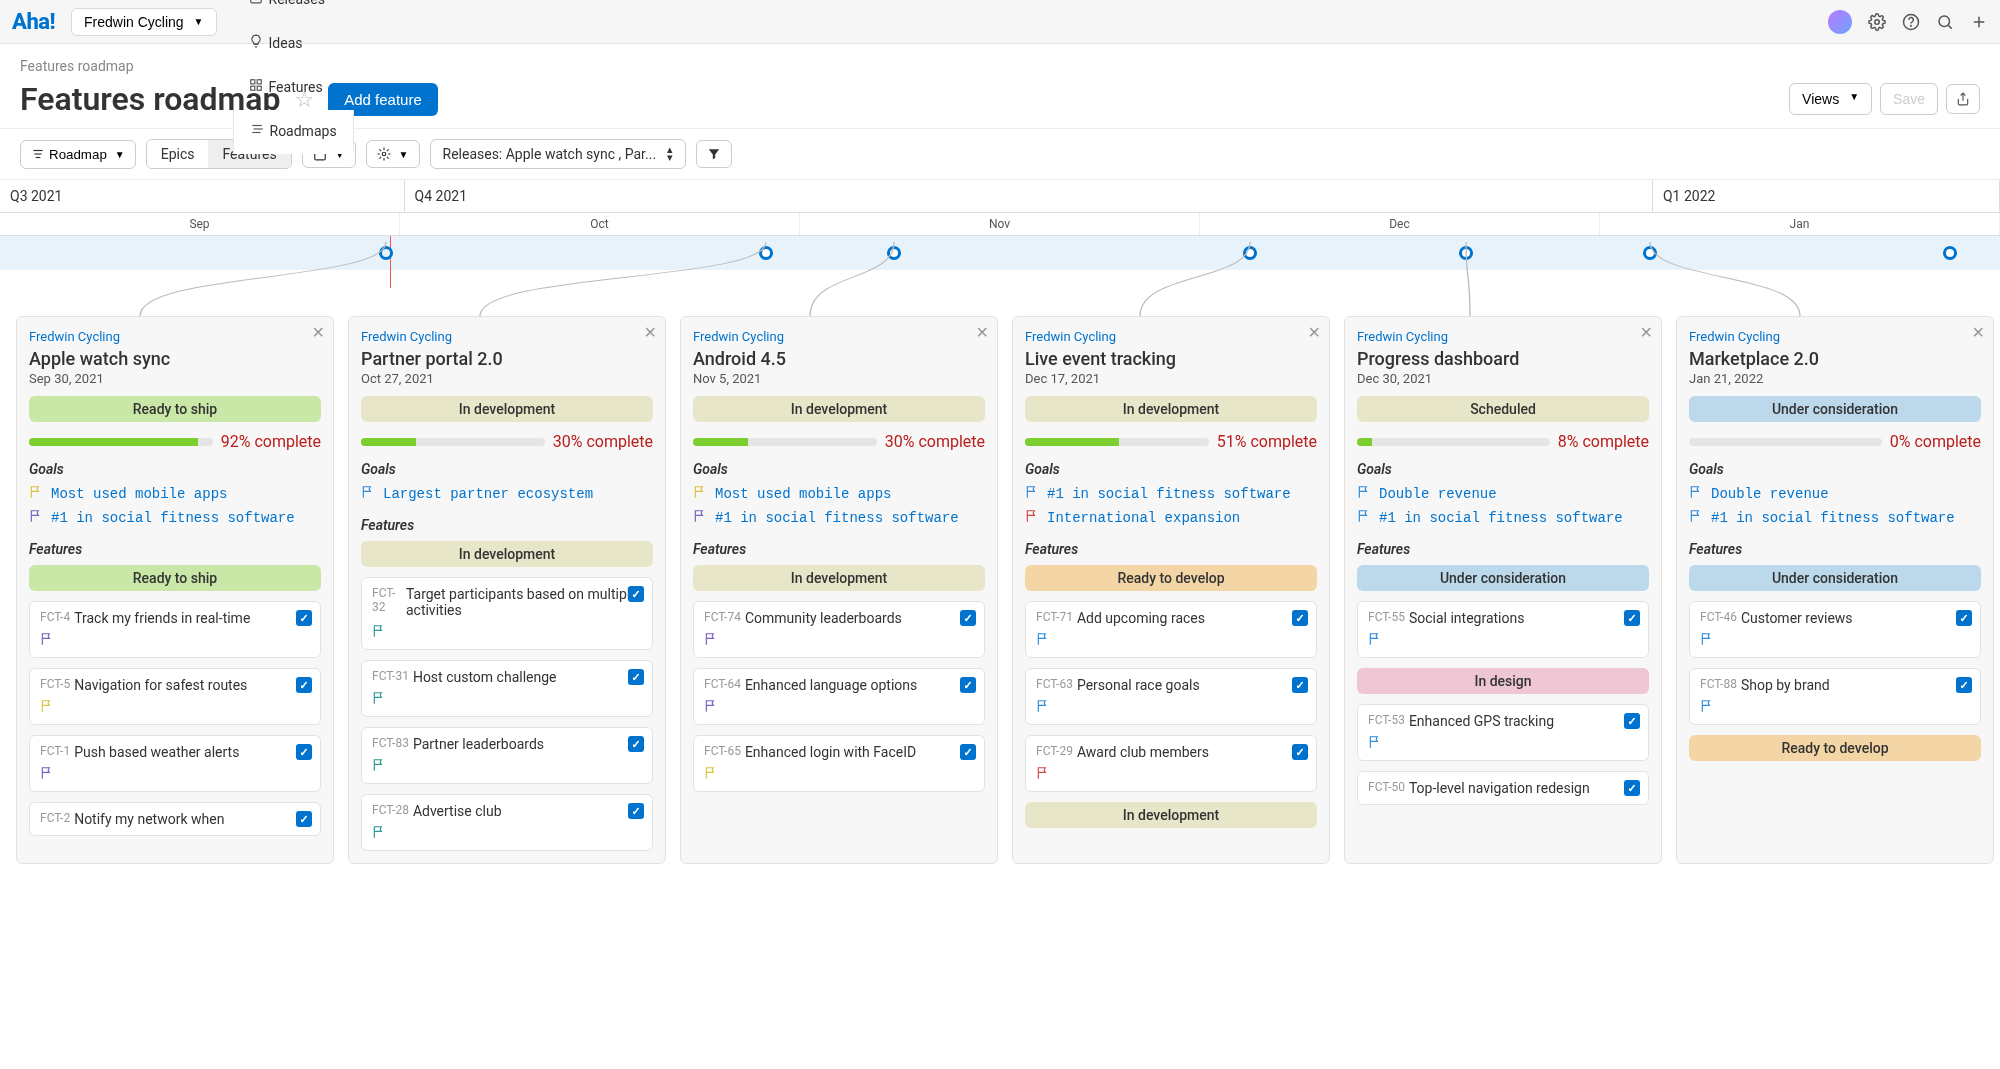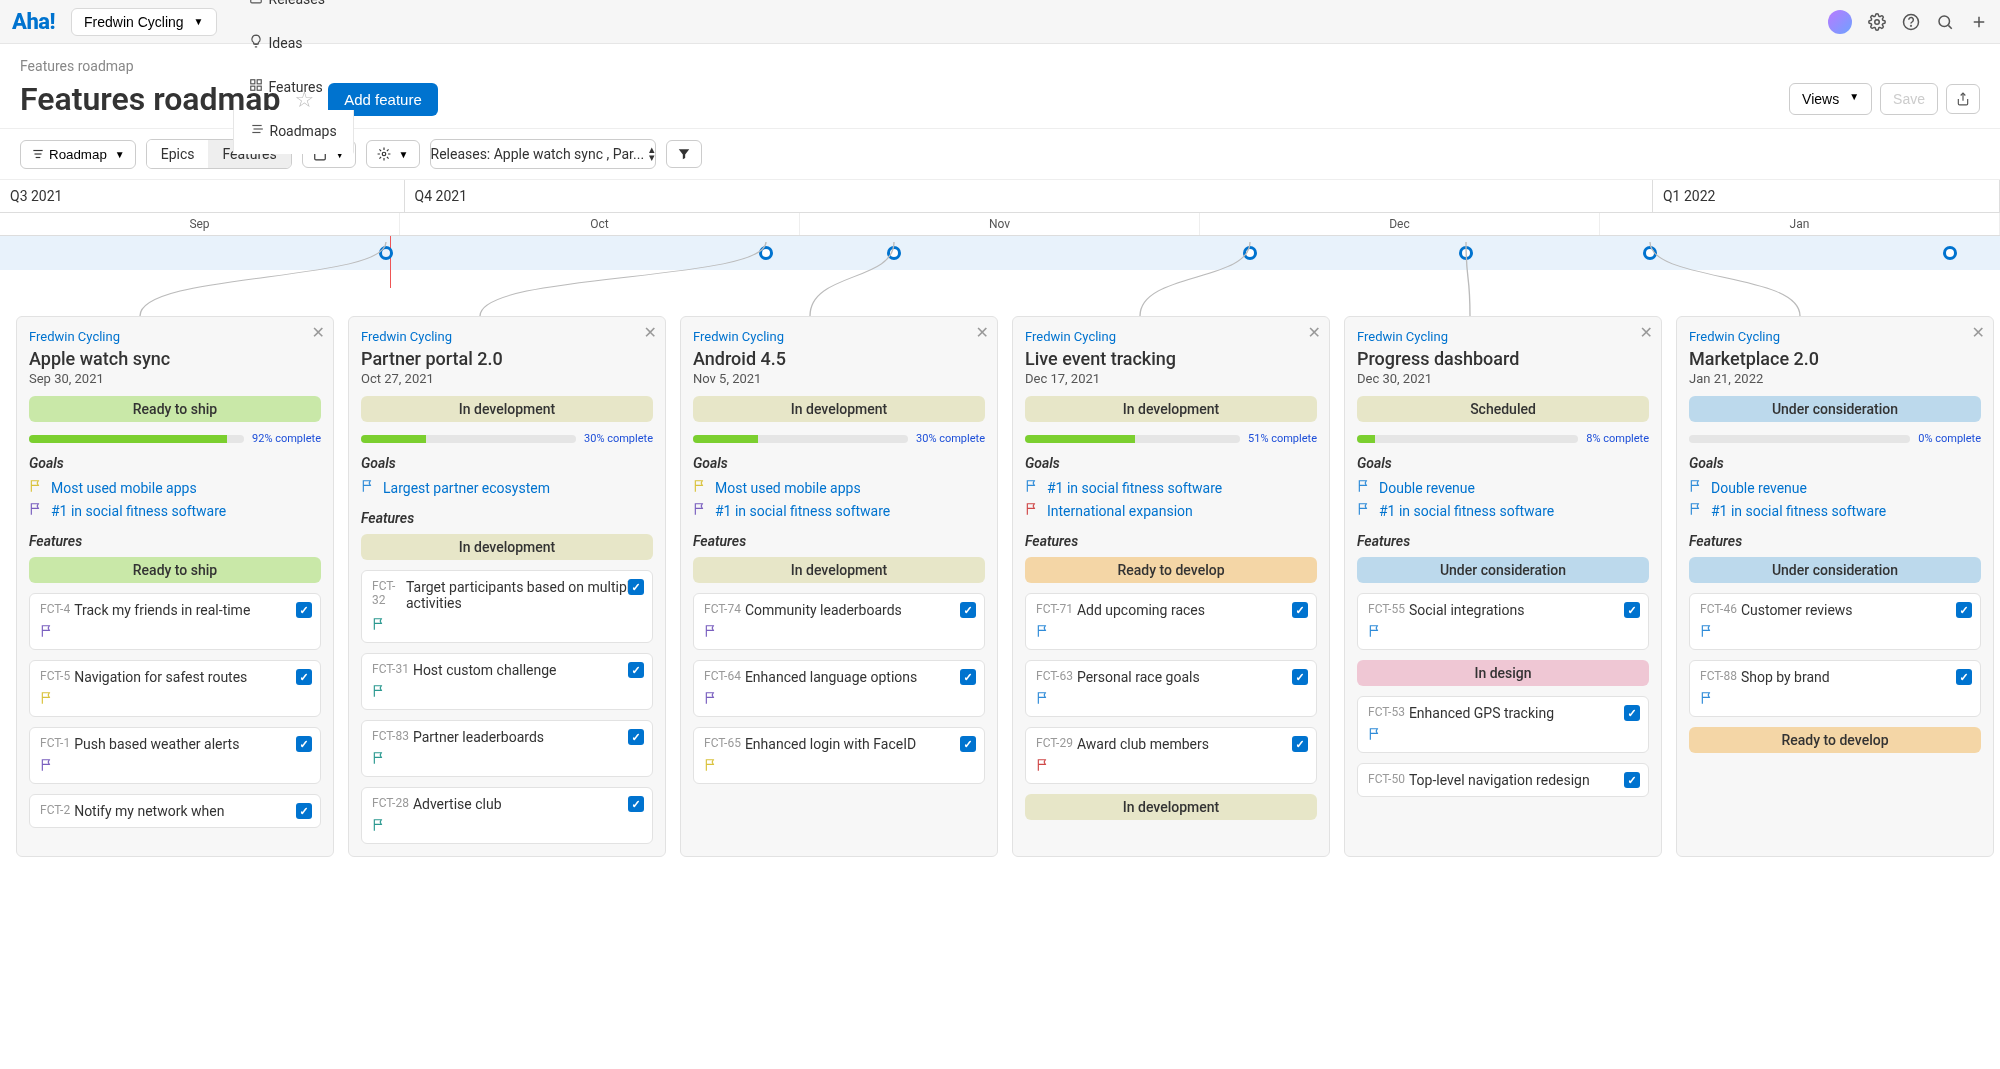--- a/index.html
+++ b/index.html
@@ -28,21 +28,21 @@
 .btn-outline { background: #fff; border: 1px solid #ccc; border-radius: 6px; padding: 7px 12px; font-size: 14px; cursor: pointer; display: flex; gap: 6px; }
 .btn-outline.disabled { color: #ccc; }
 .btn-icon-only { padding: 7px 9px; }
 
 
 .toolbar { padding: 10px 20px; display: flex; gap: 10px; align-items: center; border-bottom: 1px solid #eee; }
 .seg-group { display: flex; border: 1px solid #ccc; border-radius: 6px; overflow: hidden; }
 .seg { padding: 6px 14px; font-size: 14px; cursor: pointer; background: #fff; }
 .seg.active { background: #eee; }
 .icon-btn { border: 1px solid #ccc; border-radius: 6px; padding: 6px 10px; background: #fff; cursor: pointer; display: flex; align-items: center; gap: 4px; }
-.filter-pill { border: 1px solid #ccc; border-radius: 6px; padding: 6px 0; background: #fff; display: flex; align-items: center; gap: 5px; font-size: 14px; cursor: pointer; }
+.filter-pill { border: 1px solid #ccc; border-radius: 6px; padding: 6px 12px; background: #fff; display: flex; align-items: center; gap: 11px; font-size: 14px; cursor: pointer; }
 
 
 .timeline-hdr { position: relative; }
 .quarters { display: flex; border-bottom: 1px solid #ddd; }
 .quarter { flex: 1; padding: 8px 10px; border-right: 1px solid #ddd; font-size: 14px; color: #333; }
 .months { display: flex; border-bottom: 1px solid #ddd; }
 .month { flex: 1; text-align: center; padding: 4px 0; font-size: 12px; color: #555; border-right: 1px solid #eee; }
 .swimlane { height: 34px; background: #e8f2fb; position: relative; }
 .milestone { position: absolute; top: 50%; transform: translate(-50%,-50%); width: 14px; height: 14px; border: 3px solid #0073cf; border-radius: 50%; background: #fff; }
 .milestone.today { border-color: #0073cf; background: #e8f2fb; }
@@ -60,23 +60,23 @@
 .status-bar { border-radius: 6px; padding: 5px 0; text-align: center; font-size: 14px; font-weight: 500; margin-bottom: 10px; }
 .s-ready-ship { background: #c9e8a8; }
 .s-in-dev { background: #e7e6c8; }
 .s-scheduled { background: #e7e6c8; }
 .s-consider { background: #bcd9ec; }
 .s-in-design { background: #efc7d4; }
 .s-ready-dev { background: #f4d6a6; }
 .progress-row { display: flex; align-items: center; gap: 8px; margin-bottom: 10px; }
 .progress-track { flex: 1; height: 8px; background: #e5e5e5; border-radius: 4px; overflow: hidden; }
 .progress-fill { height: 100%; background: #7bcf2f; }
-.progress-label { font-size: 11px; color: #1d4ed8; white-space: nowrap; }
+.progress-label { font-size: 16px; color: #b91c1c; white-space: nowrap; }
 .section-h { font-style: italic; font-weight: 600; font-size: 14px; margin: 6px 0 8px; }
-.goal-link { display: flex; align-items: center; gap: 8px; color: #0073cf; font-size: 14px; margin-bottom: 6px; cursor: pointer; }
+.goal-link { display: flex; align-items: center; gap: 8px; color: #0073cf; font-size: 14px; margin-bottom: 6px; cursor: pointer; font-family: Liberation Mono, monospace; }
 .flag { width: 14px; height: 14px; flex-shrink: 0; }
 .features-list { display: flex; flex-direction: column; gap: 10px; }
 .feature-status { border-radius: 6px; padding: 5px 0; text-align: center; font-size: 14px; font-weight: 500; }
 .card { background: #fff; border: 1px solid #e2e2e2; border-radius: 6px; padding: 8px 10px; position: relative; }
 .card-top { display: flex; align-items: flex-start; gap: 4px; }
 .card-id { color: #999; font-size: 12px; }
 .card-title { font-size: 14px; color: #333; }
 .card-check { position: absolute; top: 8px; right: 8px; width: 16px; height: 16px; background: #0073cf; border-radius: 3px; display: flex; align-items: center; justify-content: center; }
 .card-check::after { content: "✓"; color: #fff; font-size: 11px; font-weight: bold; }
 .card-flag-row { margin-top: 6px; }

